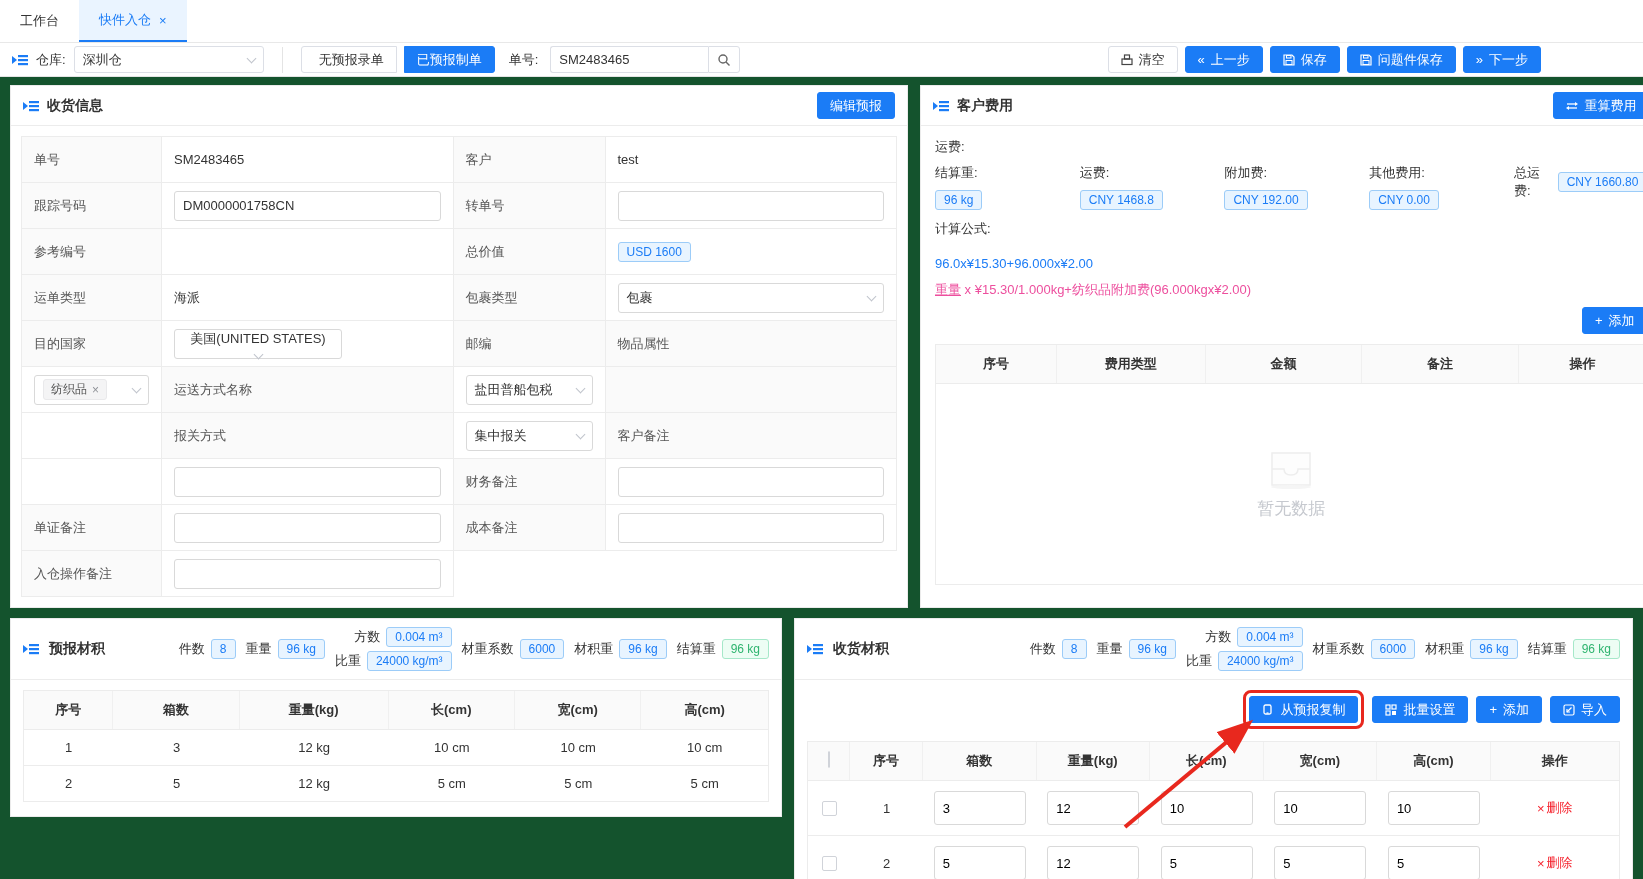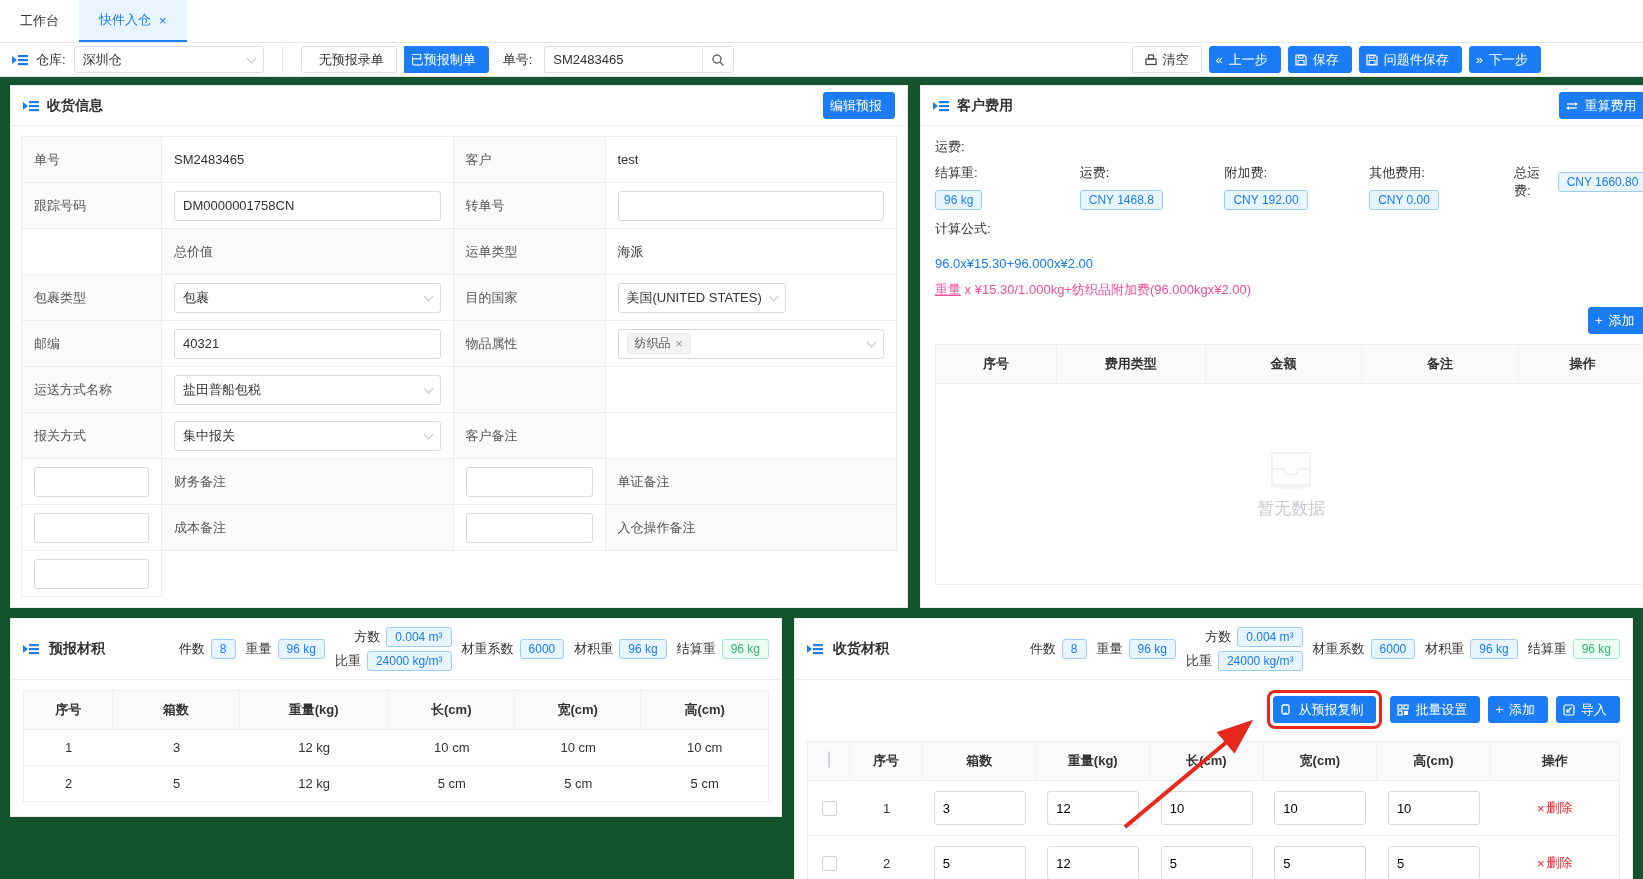--- a/index.html
+++ b/index.html
@@ -17,21 +17,21 @@
   .tb-left { display:flex; align-items:center; gap:8px; }
   .tb-right { margin-left:auto; display:flex; align-items:center; gap:7px; padding-right:90px; }
   .lbl { color:#333; }
   .sel-box { width:190px; height:27px; border:1px solid #dcdfe6; border-radius:3px; background:#fff;
     display:flex; align-items:center; padding:0 8px; justify-content:space-between; cursor:pointer; }
   .chev { width:7px; height:7px; border-right:1.5px solid #c0c4cc; border-bottom:1.5px solid #c0c4cc;
     transform:rotate(45deg); margin-top:-3px; flex:none; }
   .vdiv { width:1px; height:26px; background:#e4e4e4; margin:0 10px; }
   .btn { height:27px; display:inline-flex; align-items:center; gap:6px; padding:0 12px; border-radius:3px;
     border:1px solid #dcdfe6; background:#fff; cursor:pointer; font-size:13px; color:#333; white-space:nowrap; }
-  .btn.primary { background:#1b7cf6; border-color:#1b7cf6; color:#fff;padding-left:6px; }
+  .btn.primary { background:#1b7cf6; border-color:#1b7cf6; color:#fff; }
   .btn.seg { border-radius:3px 0 0 3px;padding-left:17px; }
   .btn.seg2 { border-radius:0 3px 3px 0; margin-left:-1px; }
   .input-group { display:flex; align-items:center; margin-left:4px; }
   .input-group input { width:158px; height:27px; border:1px solid #dcdfe6; border-right:none;
     border-radius:3px 0 0 3px; padding:0 8px; font-size:13px; outline:none; color:#333; }
   .search-btn { width:32px; height:27px; border:1px solid #dcdfe6; border-radius:0 3px 3px 0;
     background:#fff; display:flex; align-items:center; justify-content:center; cursor:pointer; }
 
   
   .content { background:#14532d; padding:8px 10px 10px 10px; height:814px; display:flex; flex-direction:column; gap:10px; }
@@ -44,21 +44,21 @@
 
   
   .info-grid { display:grid; grid-template-columns:140px 1fr 152px 1fr; border-left:1px solid #ececec; margin:10px; border-top:1px solid #ececec; }
   .cell { min-height:46px; border-right:1px solid #ececec; border-bottom:1px solid #ececec;
     display:flex; align-items:center; padding:0 12px; }
   .label-cell { background:#fafafa; color:#555; }
   .ipt { width:100%; height:30px; border:1px solid #d9d9d9; border-radius:3px; padding:0 8px;
     font-size:13px; outline:none; color:#333; background:#fff; }
   .sel { width:100%; height:30px; border:1px solid #d9d9d9; border-radius:3px; background:#fff;
     display:flex; align-items:center; justify-content:space-between; padding:0 8px; cursor:pointer; }
-  .sel-inline { width:168px; }
+  .sel-inline { width:168px;flex-direction:column; }
   .badge { display:inline-block; padding:2px 8px; background:#e8f4ff; border:1px solid #9cccf8;
     border-radius:3px; color:#1b7cf6; font-size:12px; white-space:nowrap; }
   .badge.green { background:#edfdf4; border-color:#a6e8c9; color:#2fb46f; }
   .tag { display:inline-flex; align-items:center; gap:5px; background:#f4f4f5; border:1px solid #e9e9eb;
     border-radius:3px; padding:1px 7px; color:#555; font-size:12px; }
   .tag-x { color:#909399; font-style:normal; cursor:pointer; }
 
   
   .fees-body { padding:12px 14px 0 14px; display:flex; flex-direction:column; height:459px; }
   .fee-line { margin-bottom:8px; }
@@ -203,46 +203,47 @@
             <span>test</span>
           </div>
           <div class="cell label-cell">跟踪号码</div>
           <div class="cell value-cell">
             <input class="ipt" value="DM0000001758CN" style="">
           </div>
           <div class="cell label-cell">转单号</div>
           <div class="cell value-cell">
             <input class="ipt" style="">
           </div>
+          <div class="cell label-cell">参考编号</div>
           <div class="cell value-cell">
             <span></span>
           </div>
           <div class="cell label-cell">总价值</div>
+          <div class="cell value-cell">
+            <span class="badge">USD 1600</span>
+          </div>
           <div class="cell label-cell">运单类型</div>
           <div class="cell value-cell">
             <span>海派</span>
           </div>
           <div class="cell label-cell">包裹类型</div>
           <div class="cell value-cell">
             <div class="sel">
               <span>包裹</span>
               <i class="chev"></i>
             </div>
           </div>
           <div class="cell label-cell">目的国家</div>
           <div class="cell value-cell">
             <div class="sel sel-inline">
               <span>美国(UNITED STATES)</span>
               <i class="chev"></i>
             </div>
           </div>
           <div class="cell label-cell">邮编</div>
-          <div class="cell value-cell">
-            <input class="ipt" value="40321" style="">
-          </div>
           <div class="cell label-cell">物品属性</div>
           <div class="cell value-cell">
             <div class="sel">
               <span class="tag">
                 <span>纺织品</span>
                 <i class="tag-x">×</i>
               </span>
               <i class="chev"></i>
             </div>
           </div>

